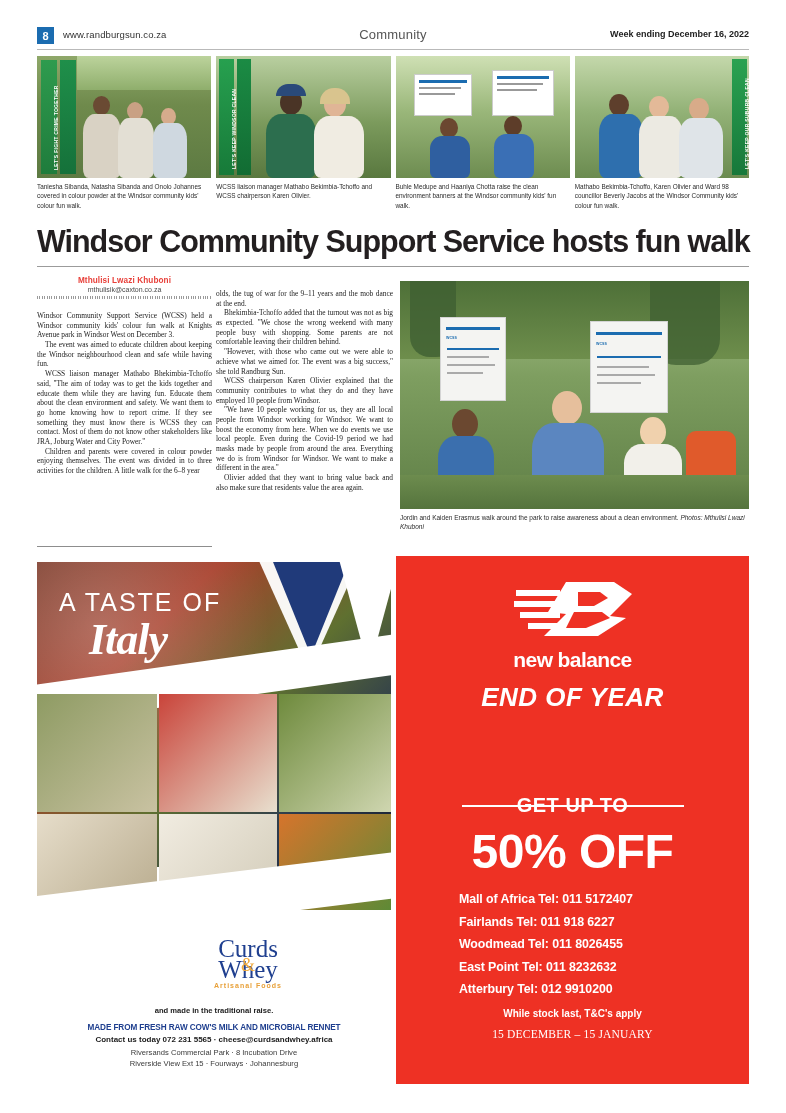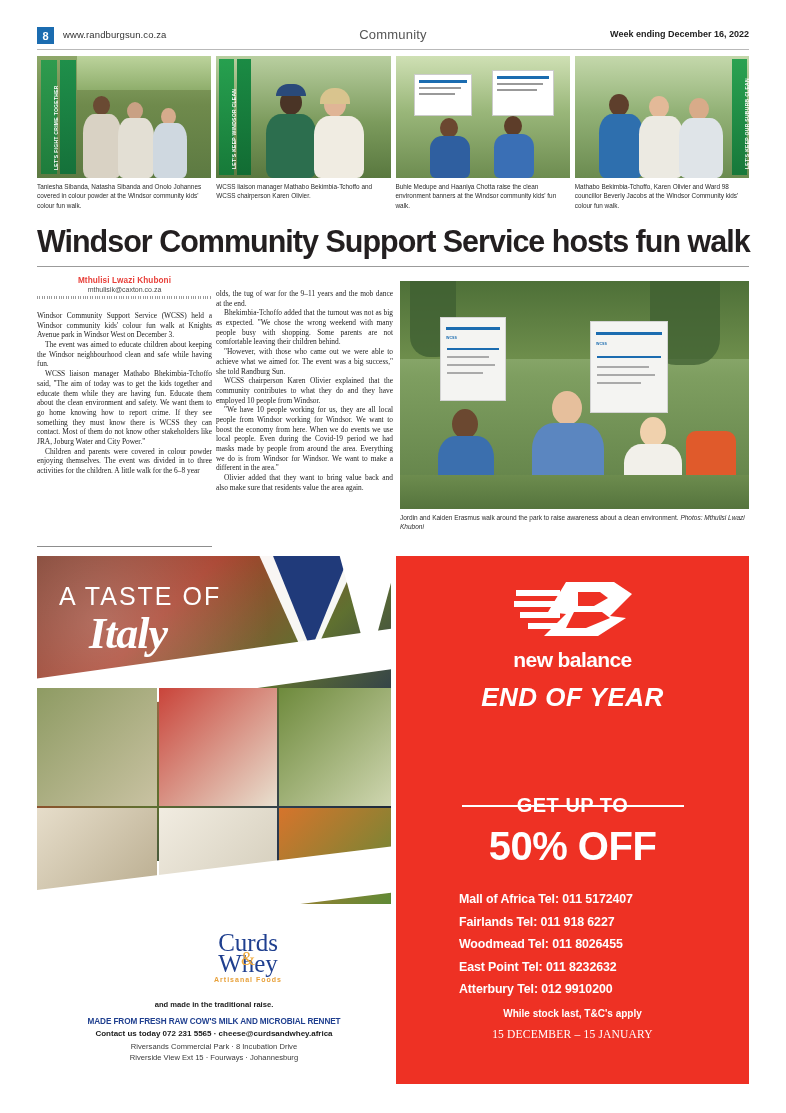--- a/index.html
+++ b/index.html
@@ -89,21 +89,21 @@
   .mp-board { position:absolute; background:#f4f4f2; border:1px solid #d4d4d4; }
   .mp-board .bb { position:absolute; left:5px; right:5px; height:2.5px; background:#1b6cb0; }
   .mp-board .bt { position:absolute; left:5px; right:5px; font-size:3.6px; color:#1b6cb0; font-weight:bold; }
   .mp-cap { position:absolute; left:400px; top:513px; width:349px; font-size:6.5px; line-height:1.45; color:#2b2b2b; }
   .mp-cap i { font-style:italic; }
 
   
   .ads { position:absolute; left:37px; top:556px; width:712px; height:528px; display:flex; gap:5px; }
 
   
-  .ad-left { position:relative; width:354px; height:528px; background:#ffffff; overflow:hidden; }
+  .ad-left { position:relative; width:354px; height:528px; background:#ffffff; overflow:hidden;margin-top:6px; }
   .cw-hero { position:absolute; left:0; top:0; width:354px; height:305px; overflow:hidden; }
   .cw-photo { position:absolute; inset:0;
     background:
       radial-gradient(circle at 18% 22%, rgba(255,255,255,.25), transparent 45%),
       linear-gradient(135deg,#7d3b2a 0%,#a8402c 28%,#5f7030 55%,#2c3a4e 78%,#161d2c 100%); }
   .cw-taste {
     position:absolute; left:22px; top:26px; color:#fff;
     font-size:25px; letter-spacing:2px; font-weight:300;
     font-family:"Liberation Sans", sans-serif;
   }
@@ -134,21 +134,21 @@
   .ad-right { position:relative; width:353px; height:528px; background:#ee3124; color:#fff; overflow:hidden; }
   .nb-logo { position:absolute; left:50%; transform:translateX(-50%); top:22px; width:118px; height:62px; }
   .nb-word { position:absolute; left:0; right:0; top:92px; text-align:center;
              font-size:21px; font-weight:bold; letter-spacing:-.6px; }
   .nb-eoy { position:absolute; left:0; right:0; top:126px; text-align:center;
             font-size:26px; font-weight:bold; font-style:italic; letter-spacing:.5px; }
   .nb-sale { position:absolute; left:0; right:0; top:152px; text-align:center;
              font-family:"Liberation Serif", serif; font-size:72px; line-height:.95; letter-spacing:1px; }
   .nb-line { position:absolute; left:66px; top:249px; width:222px; height:2px; background:#fff; }
   .nb-get { position:absolute; left:0; right:0; top:238px; text-align:center; font-size:20px; font-weight:bold; letter-spacing:.5px; }
-  .nb-pct { position:absolute; left:0; right:0; top:268px; text-align:center; font-size:40px; font-weight:bold; letter-spacing:-.5px; }
+  .nb-pct { position:absolute; left:0; right:0; top:268px; text-align:center; font-size:48px; font-weight:bold; letter-spacing:-.5px; }
   .nb-stores { position:absolute; left:63px; top:332px; width:280px; }
   .nb-store { font-size:12.4px; font-weight:bold; line-height:1.82; letter-spacing:-.1px; }
   .nb-terms { position:absolute; left:0; right:0; top:452px; text-align:center; font-size:10px; font-weight:bold; }
   .nb-dates { position:absolute; left:0; right:0; top:472px; text-align:center;
               font-family:"Liberation Serif", serif; font-size:11.5px; letter-spacing:.2px; }
 </style>
 </head>
 <body>
 
 <div class="page">

